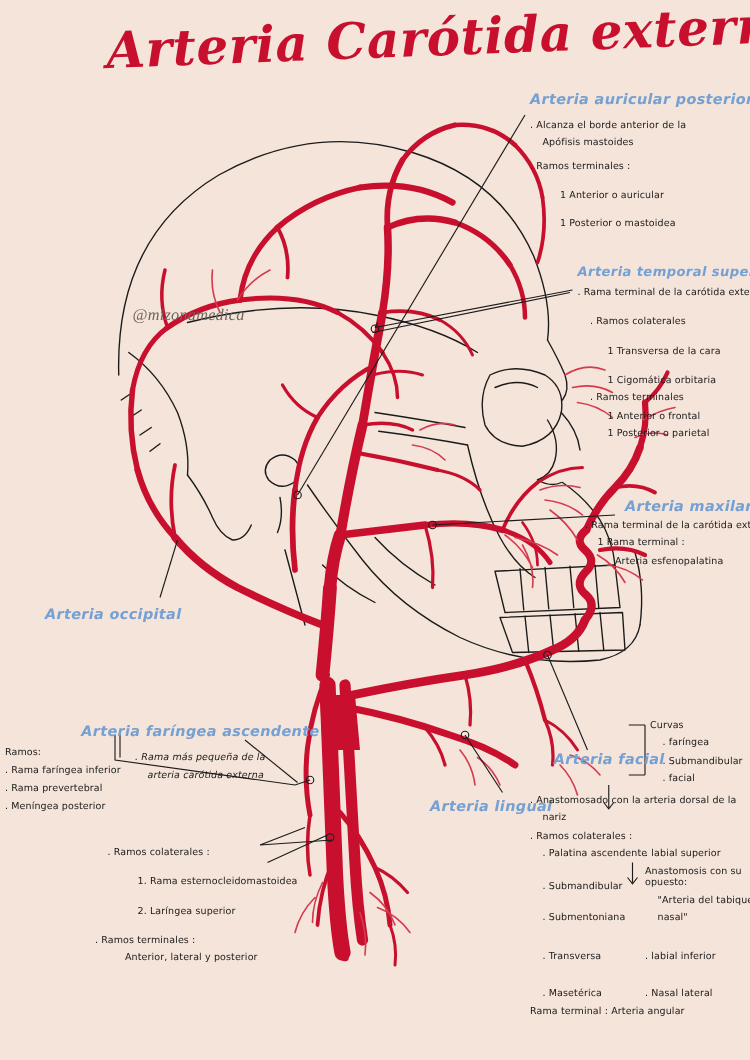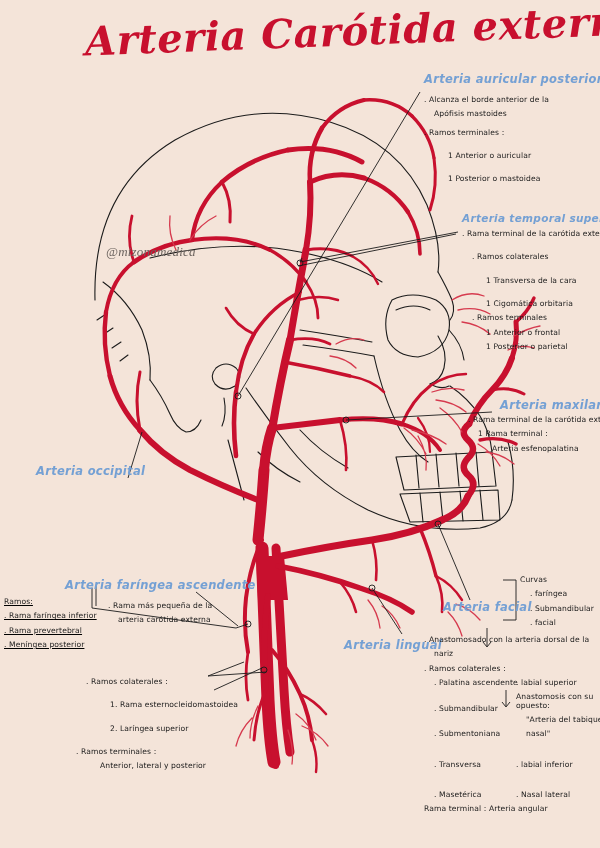--- a/index.html
+++ b/index.html
@@ -295,32 +295,32 @@
 
   <div class="block" style="left:500px; top:398px;">
     <div class="head">Arteria maxilar</div>
   </div>
   <div class="block" style="left:468px; top:416px;">
     <div class="line">. Rama terminal de la carótida externa</div>
     <div class="line ind1 gap3">1 Rama terminal :</div>
     <div class="line ind2 gap3">Arteria esfenopalatina</div>
   </div>
 
-  <div class="block" style="left:36px; top:464px;">
+  <div class="block" style="left:36px; top:484px;">
     <div class="head">Arteria occipital</div>
   </div>
 
   <div class="block" style="left:65px; top:578px;">
     <div class="head">Arteria faríngea ascendente</div>
   </div>
-  <div class="block" style="left:108px; top:602px;">
+  <div class="block" style="left:108px; top:602px;font-style:italic;">
     <div class="line">. Rama más pequeña de la</div>
     <div class="line ind1 gap3">arteria carótida externa</div>
   </div>
-  <div class="block" style="left:4px; top:598px;text-decoration:underline;">
+  <div class="block" style="left:4px; top:598px;">
     <div class="line">Ramos:</div>
     <div class="line gap3">. Rama faríngea inferior</div>
     <div class="line gap3">. Rama prevertebral</div>
     <div class="line gap3">. Meníngea posterior</div>
   </div>
 
   <div class="block" style="left:76px; top:668px;">
     <div class="line ind1 gap">. Ramos colaterales :</div>
     <div class="line ind3 gap2">1. Rama esternocleidomastoidea</div>
     <div class="line ind3 gap2">2. Laríngea superior</div>

